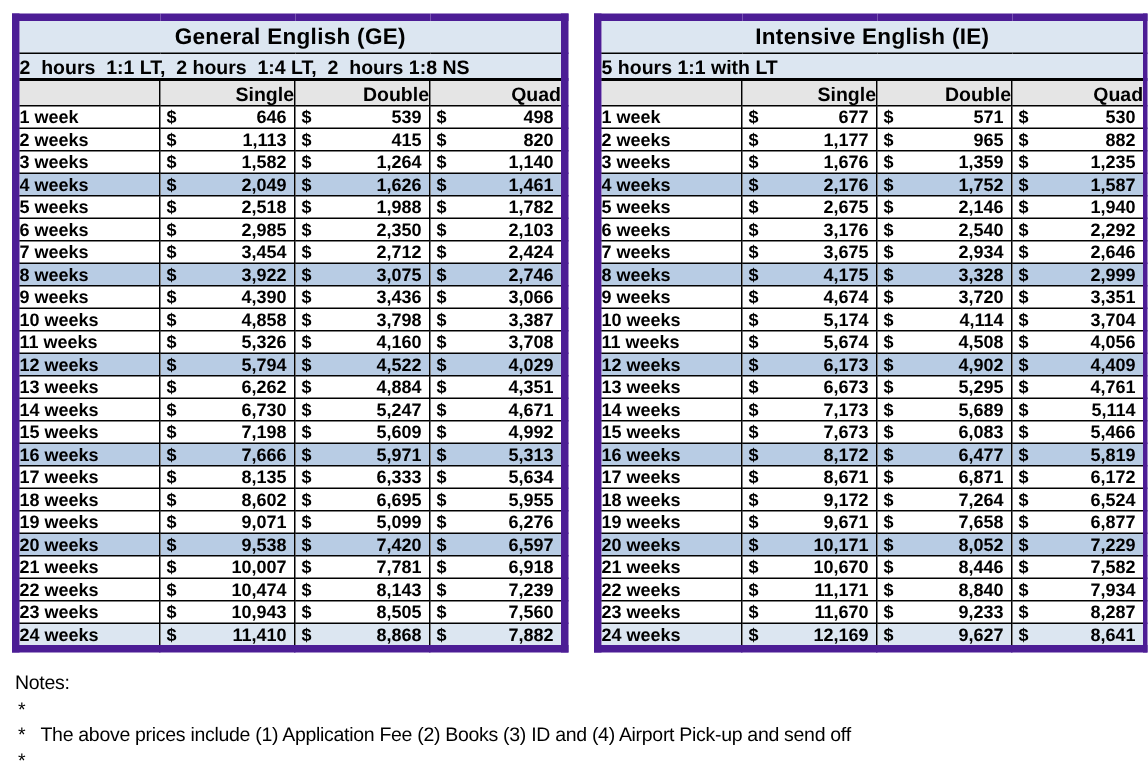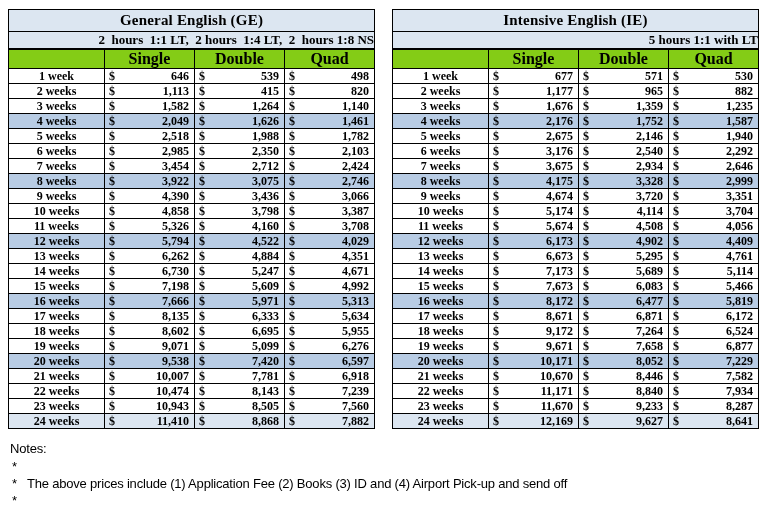--- a/index.html
+++ b/index.html
@@ -20,62 +20,61 @@
   }
   .tables-wrap {
     display: flex;
     gap: 17px;
     align-items: flex-start;
   }
   table.price-table {
     border-collapse: collapse;
     table-layout: fixed;
     width: 366px;
-    border: 1px solid #4c1d95;
-    font-family: Liberation Serif, serif;
+    border: 5px solid #4c1d95;
   }
   .price-table td, .price-table th {
     border: 1px solid #000;
     padding: 0;
     overflow: hidden;
     white-space: nowrap;
   }
   .title-row th {
     background: var(--band, #dce6f1);
     font-size: 15px;
     font-weight: bold;
     height: 21px;
     text-align: center;
     letter-spacing: 0.2px;
   }
   .subtitle-row th {
     background: var(--band, #dce6f1);
     font-size: 13px;
     font-weight: bold;
     height: 16px;
-    text-align: right;
+    text-align: left;
     border-bottom: 2px solid #000;
     white-space: pre;
   }
   .colhead-row th {
-    background: #84cc16;
-    font-size: 16px;
+    background: #e5e5e5;
+    font-size: 13px;
     font-weight: bold;
     height: 16px;
-    text-align: center;
+    text-align: right;
   }
   .col-week  { width: 96px; }
   .col-price { width: 90px; }
   .data-row td {
     height: 14px;
     font-size: 12px;
     font-weight: bold;
     line-height: 14px;
   }
-  td.week-cell { text-align: center; }
+  td.week-cell { }
   td.price-cell .cell-inner {
     display: flex;
     justify-content: space-between;
     align-items: baseline;
     padding: 0 5px 0 4px;
   }
   tr.hl1 td { background: var(--hl1, #b8cce4); }
   tr.hl2 td { background: var(--hl2, #dce6f1); }
   .notes {
     margin-top: 11px;

